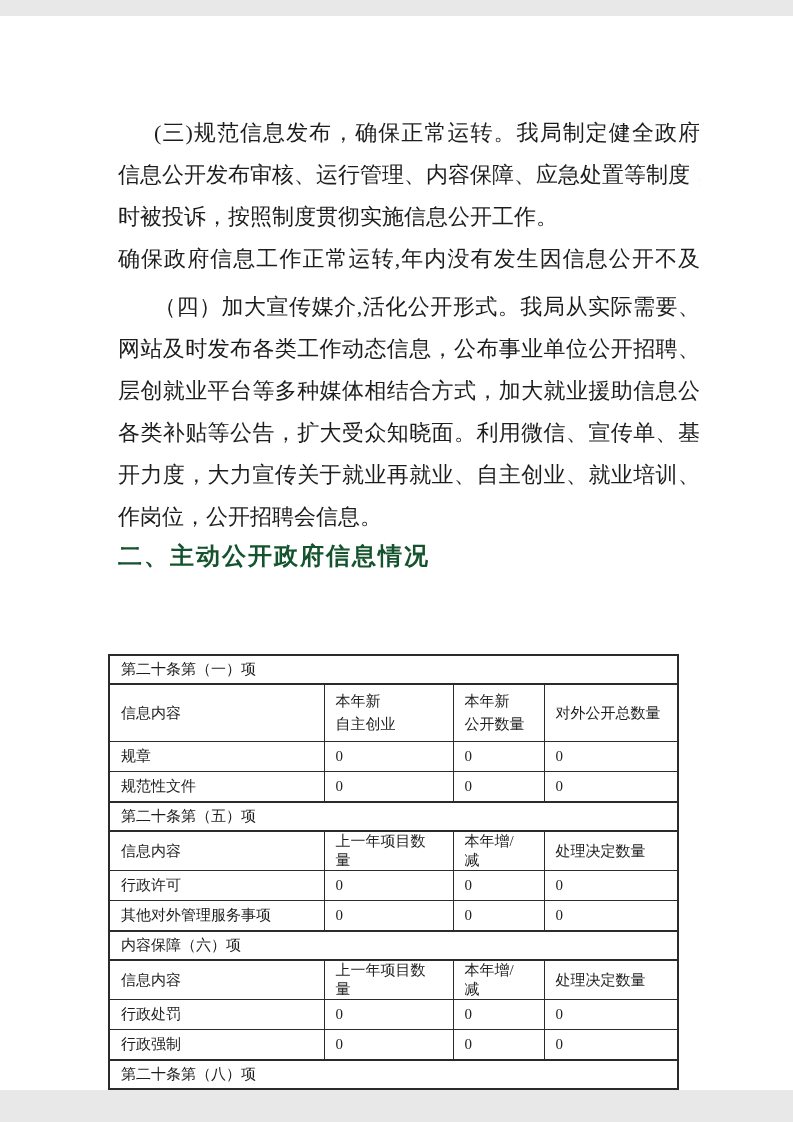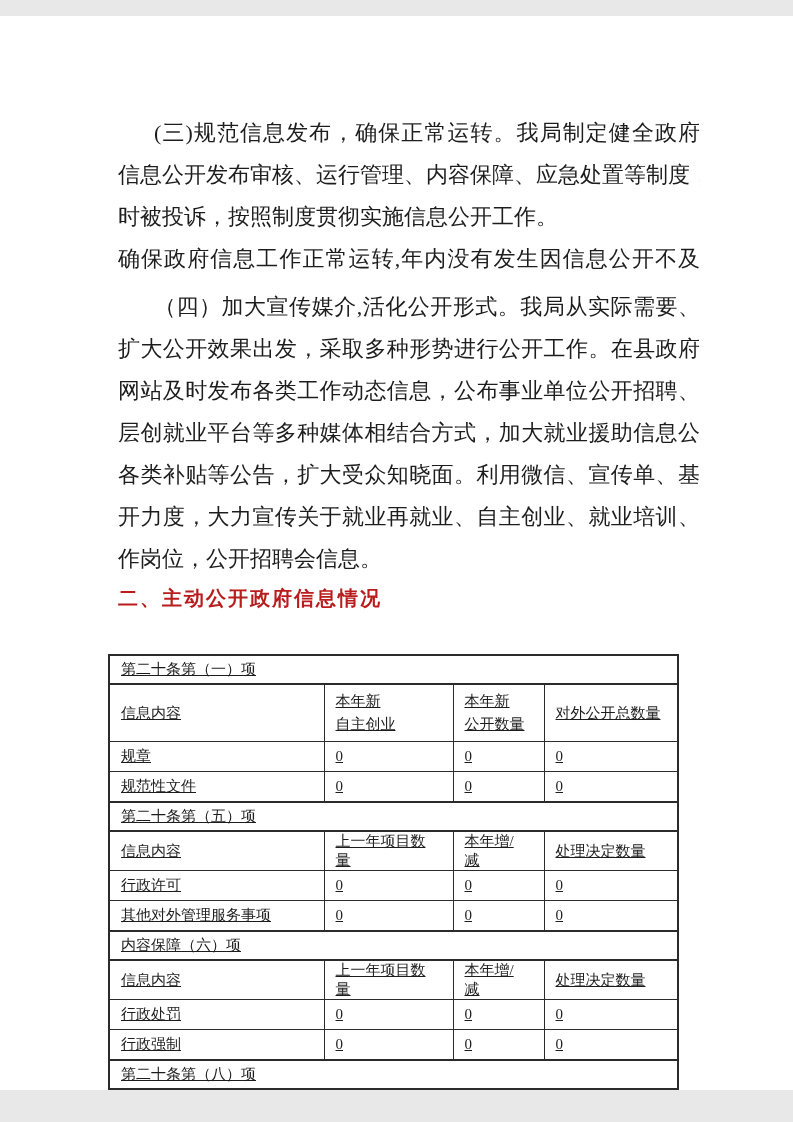--- a/index.html
+++ b/index.html
@@ -24,40 +24,39 @@
     overflow:hidden;
     white-space:nowrap;
   }
   .para-line.first { text-indent:36px; }
   .para-line.last  { text-align-last:left; white-space:normal; }
   .para2 { margin-top:6px; }
   .section-heading {
     margin-top:2px;
     font-family:"Liberation Sans", sans-serif;
     font-weight:bold;
-    font-size:20px;
+    font-size:24px;
     letter-spacing:2px;
     line-height:32px;
-    color:#b91c1c;
+    color:#14532d;
   }
   table.info-table {
     position:absolute; left:108px; top:638px;
     width:569px;
     border-collapse:collapse;
     table-layout:fixed;
     font-size:15px;
     color:#1d1d1d;
     border:2px solid #2b2b2b;
   }
   .info-table td {
     border:1px solid #2b2b2b;
     padding:0 16px 0 11px;
     vertical-align:middle;
     overflow:hidden;
-    text-decoration:underline;
   }
   .info-table tr.section-row td {
     height:27px;
     border-top-width:2px;
     border-bottom-width:2px;
   }
   .info-table tr.header-tall td { height:56px; }
   .info-table tr.header-row  td { height:27px; }
   .info-table tr.data-row    td { height:29px; }
   .two-line div { line-height:23px; }
@@ -71,21 +70,20 @@
 
     <div class="para para1">
       <div class="para-line first">(三)规范信息发布，确保正常运转。我局制定健全政府</div>
       <div class="para-line">信息公开发布审核、运行管理、内容保障、应急处置等制度，</div>
       <div class="para-line last">时被投诉，按照制度贯彻实施信息公开工作。</div>
       <div class="para-line">确保政府信息工作正常运转,年内没有发生因信息公开不及</div>
     </div>
 
     <div class="para para2">
       <div class="para-line first">（四）加大宣传媒介,活化公开形式。我局从实际需要、</div>
-      <div class="para-line">扩大公开效果出发，采取多种形势进行公开工作。在县政府</div>
       <div class="para-line">网站及时发布各类工作动态信息，公布事业单位公开招聘、</div>
       <div class="para-line">层创就业平台等多种媒体相结合方式，加大就业援助信息公</div>
       <div class="para-line">各类补贴等公告，扩大受众知晓面。利用微信、宣传单、基</div>
       <div class="para-line">开力度，大力宣传关于就业再就业、自主创业、就业培训、</div>
       <div class="para-line last">作岗位，公开招聘会信息。</div>
     </div>
 
     <div class="section-heading">二、主动公开政府信息情况</div>
   </div>
 

